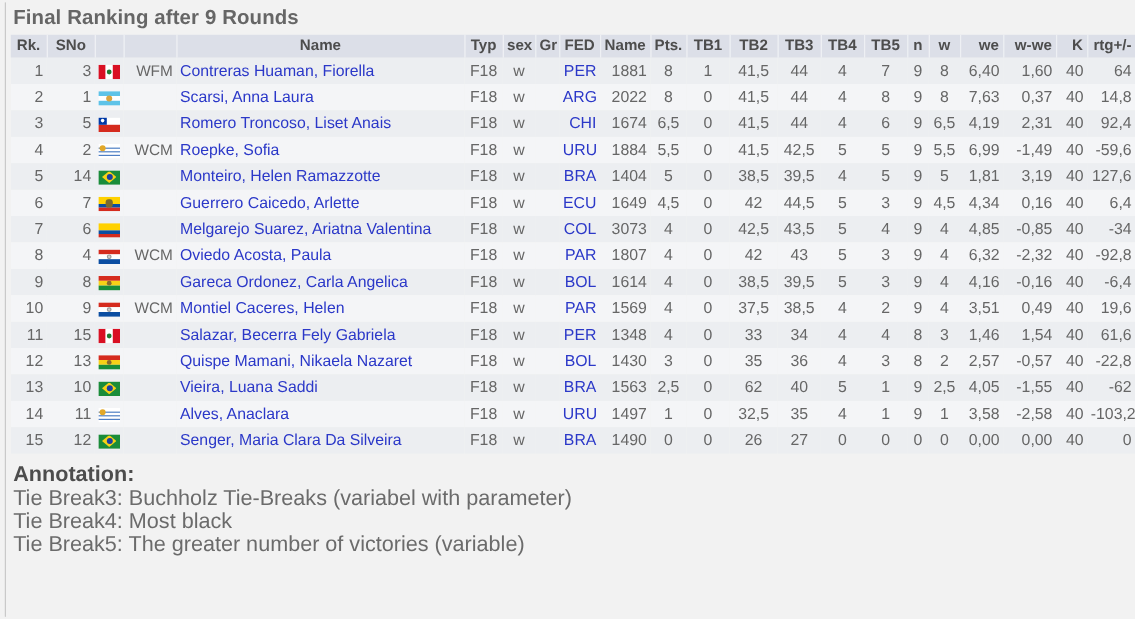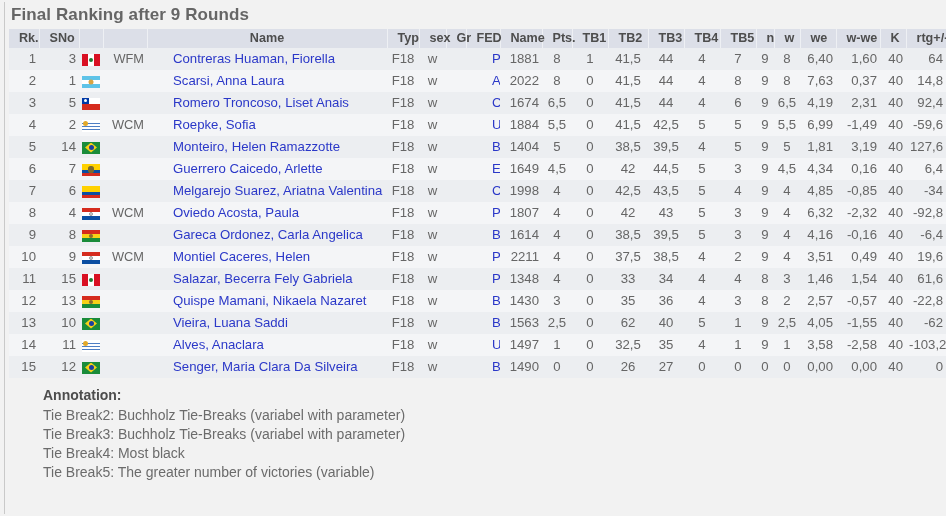--- a/index.html
+++ b/index.html
@@ -43,21 +43,21 @@
     width: 937px;
     table-layout: fixed;
     font-size: 13.2px;
   }
   table.rank th {
     background: #dcdfe8;
     color: #4d4d4d;
     font-weight: bold;
     font-size: 12.6px;
     height: 19px;
-    padding: 0 10px;
+    padding: 0 3px;
     border-right: 1px solid #eef0f4;
     white-space: nowrap;
     line-height: 19px;
   }
   table.rank th.last { border-right: none; }
   table.rank td {
     height: 22px;
     padding: 0 3px;
     color: #666666;
     white-space: nowrap;
@@ -67,21 +67,20 @@
   tr.odd td  { background: #eceef1; }
   tr.even td { background: #f4f5f7; }
 
   .c-right  { text-align: right; }
   .c-center { text-align: center; }
   .c-left   { text-align: left; }
 
   a.pname {
     color: #2b38c8;
     text-decoration: none;
-    margin-left: 23px;
   }
   .fed {
     color: #2b38c8;
     text-align: right;
   }
   .title-abbr {
     color: #6e6e6e;
     text-align: right;
     font-size: 12.8px;
   }
@@ -102,24 +101,23 @@
     position: absolute;
     left: 50%; top: 50%;
     transform: translate(-50%, -50%);
     width: 5px; height: 5px;
     border-radius: 50%;
   }
 
   
   .annot {
     padding: 8px 0 0 2px;
-    font-size: 14px;
+    font-size: 18px;
     color: #6b6b6b;
     line-height: 19px;
-    margin-left: 32px;
   }
   .annot .head {
     font-weight: bold;
     color: #4d4d4d;
     padding-bottom: 1px;
   }
   .annot .line { white-space: nowrap; }
 </style>
 </head>
 <body>
@@ -329,21 +327,21 @@
           <tr class="odd">
             <td class="c-right">7</td>
             <td class="c-right">6</td>
             <td class="flagcell"><span class="flag"><span class="fl-band" style="top:0px;height:6px;background:#ffd100"></span><span class="fl-band" style="top:6px;height:3px;background:#0b4ea2"></span><span class="fl-band" style="top:9px;height:3px;background:#d52b1e"></span></span></td>
             <td class="title-abbr"></td>
             <td class="c-left"><a class="pname" href="#">Melgarejo Suarez, Ariatna Valentina</a></td>
             <td class="c-center">F18</td>
             <td class="c-center">w</td>
             <td class="c-center"></td>
             <td class="fed"><a class="pname" href="#">COL</a></td>
-            <td class="c-right">1998</td>
+            <td class="c-right">3073</td>
             <td class="c-center">4</td>
             <td class="c-center">0</td>
             <td class="c-center">42,5</td>
             <td class="c-center">43,5</td>
             <td class="c-center">5</td>
             <td class="c-center">4</td>
             <td class="c-center">9</td>
             <td class="c-center">4</td>
             <td class="c-right">4,85</td>
             <td class="c-right">-0,85</td>
@@ -401,21 +399,21 @@
           <tr class="even">
             <td class="c-right">10</td>
             <td class="c-right">9</td>
             <td class="flagcell"><span class="flag"><span class="fl-band" style="top:0px;height:4px;background:#d52b1e"></span><span class="fl-band" style="top:4px;height:4px;background:#ffffff"></span><span class="fl-band" style="top:8px;height:4px;background:#0b4ea2"></span><span style="position:absolute;left:7px;top:4.5px;width:4px;height:4px;background:#cfcfcf;border:0.5px solid #9a9a9a;border-radius:50%;box-sizing:border-box"></span></span></td>
             <td class="title-abbr">WCM</td>
             <td class="c-left"><a class="pname" href="#">Montiel Caceres, Helen</a></td>
             <td class="c-center">F18</td>
             <td class="c-center">w</td>
             <td class="c-center"></td>
             <td class="fed"><a class="pname" href="#">PAR</a></td>
-            <td class="c-right">2211</td>
+            <td class="c-right">1569</td>
             <td class="c-center">4</td>
             <td class="c-center">0</td>
             <td class="c-center">37,5</td>
             <td class="c-center">38,5</td>
             <td class="c-center">4</td>
             <td class="c-center">2</td>
             <td class="c-center">9</td>
             <td class="c-center">4</td>
             <td class="c-right">3,51</td>
             <td class="c-right">0,49</td>
@@ -540,19 +538,18 @@
             <td class="c-right">0,00</td>
             <td class="c-right">0,00</td>
             <td class="c-right">40</td>
             <td class="c-right">0</td>
           </tr>
         </tbody>
     </table>
 
     <div class="annot">
       <div class="head">Annotation:</div>
-      <div class="line">Tie Break2: Buchholz Tie-Breaks (variabel with parameter)</div>
       <div class="line">Tie Break3: Buchholz Tie-Breaks (variabel with parameter)</div>
       <div class="line">Tie Break4: Most black</div>
       <div class="line">Tie Break5: The greater number of victories (variable)</div>
     </div>
   </div>
 </div>
 
 </body></html>

